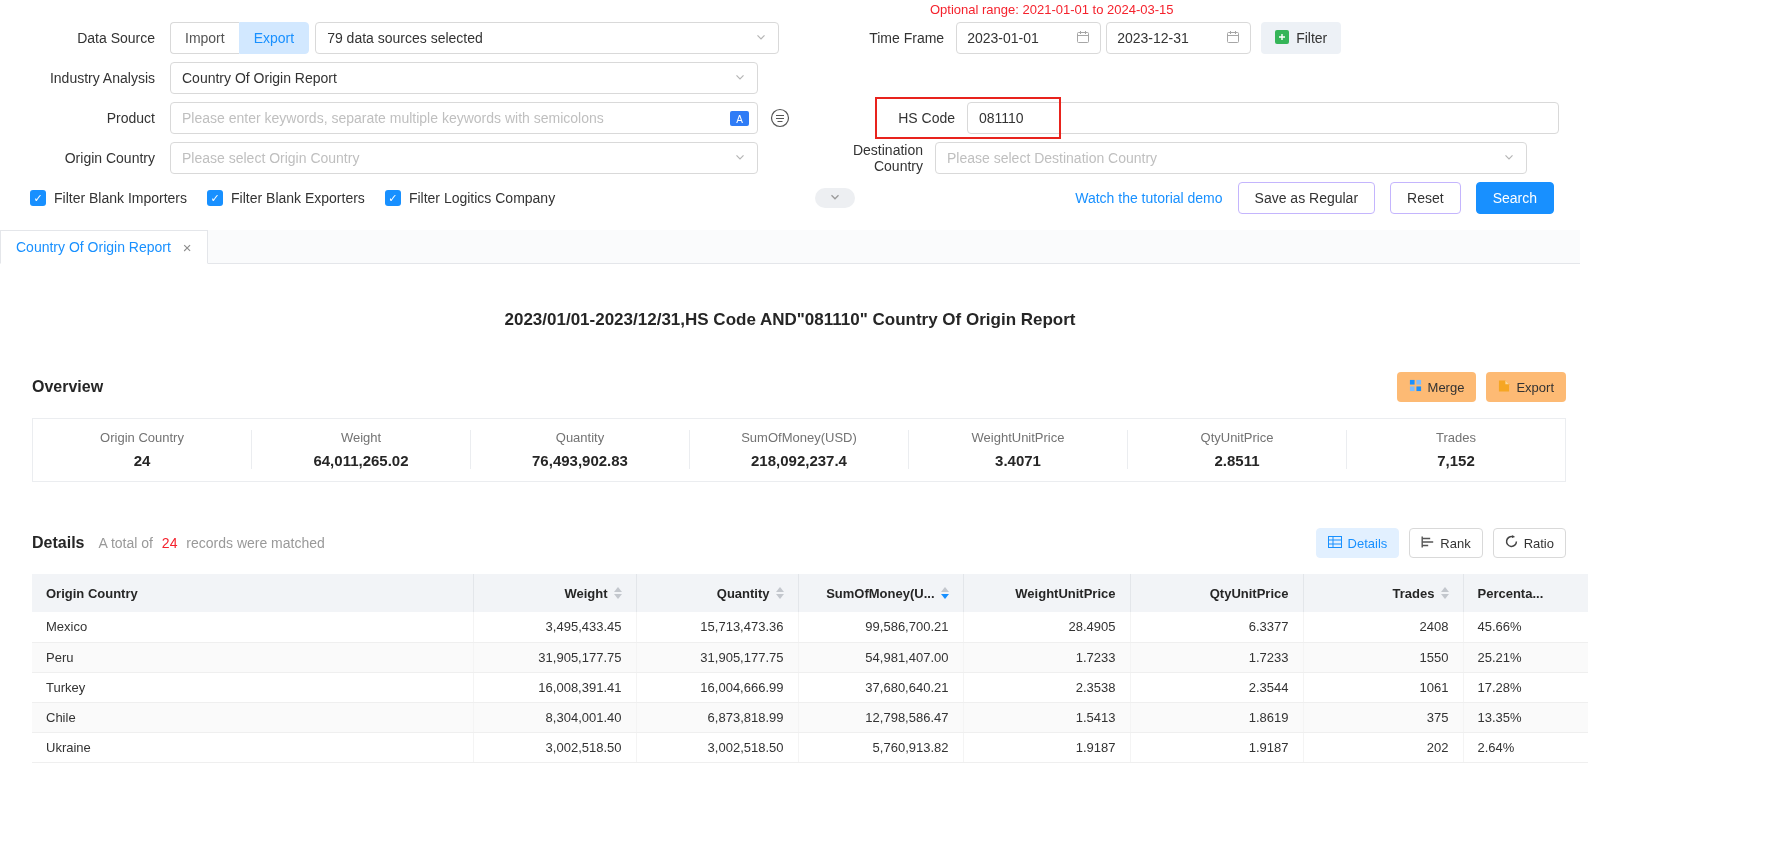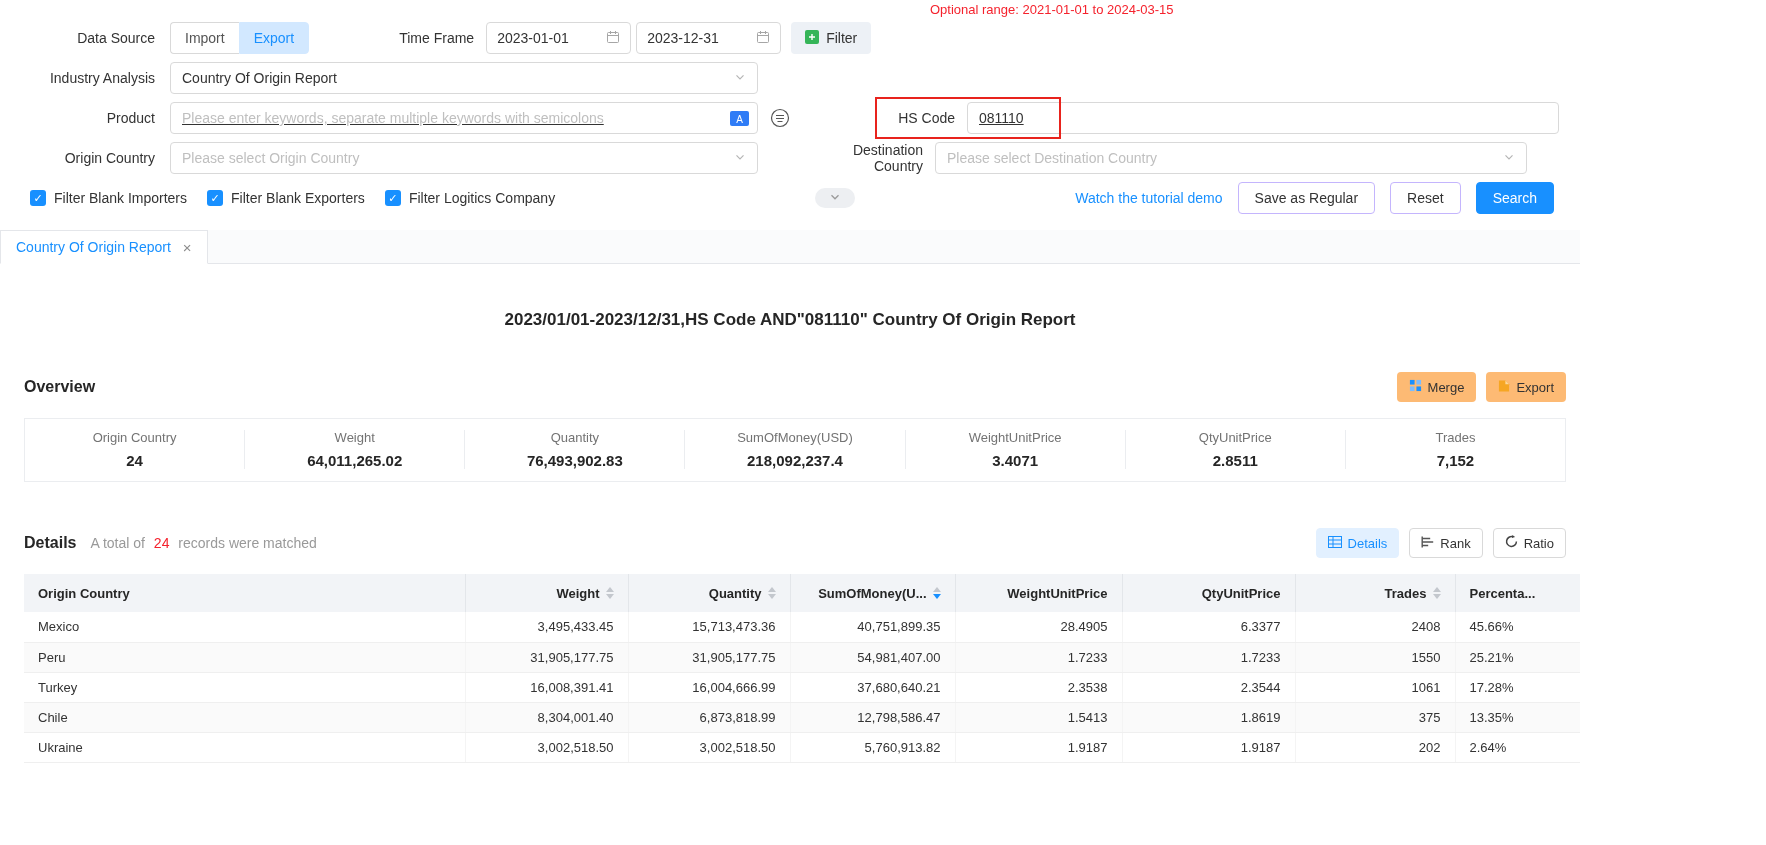--- a/index.html
+++ b/index.html
@@ -23,21 +23,21 @@
   .seg-import { border-radius:4px 0 0 4px; border-right:none; }
   .seg-export { border-radius:0 4px 4px 0; border-color:#d2e8ff; background:#d2e8ff; color:#1890ff; }
 
   .select { height:32px; border:1px solid #d9d9d9; border-radius:4px; background:#fff; display:flex; align-items:center; justify-content:space-between; padding:0 11px; cursor:pointer; flex:none; }
   .select .val { color:#333; }
   .select .ph { color:#bfbfbf; }
   .w464 { width:464px; margin-left:6px; }
   .w588 { width:588px; }
   .w592 { width:592px; }
 
-  .text-input { height:32px; border:1px solid #d9d9d9; border-radius:4px; background:#fff; display:flex; align-items:center; padding:0 8px 0 11px; flex:none;text-decoration:underline; }
+  .text-input { height:32px; border:1px solid #d9d9d9; border-radius:4px; background:#fff; display:flex; align-items:center; padding:0 8px 0 11px; flex:none; }
   .text-input input { border:none; outline:none; flex:1; font:inherit; color:#333; background:transparent; min-width:0; }
   .text-input input::placeholder { color:#bfbfbf; }
 
   .date-input { width:145px; height:32px; border:1px solid #d9d9d9; border-radius:4px; background:#fff; display:flex; align-items:center; justify-content:space-between; padding:0 10px; flex:none; cursor:pointer; }
   .date-input + .date-input { margin-left:5px; }
   .custom-btn { height:32px; margin-left:10px; padding:0 14px; background:#edf1f6; border:none; border-radius:4px; display:flex; align-items:center; gap:7px; font:inherit; color:#333; cursor:pointer; flex:none; }
 
   .icon-gap { margin-left:12px; display:flex; align-items:center; cursor:pointer; }
 
   .hs-group { display:flex; align-items:center; position:relative; margin-left:45px; }
@@ -59,21 +59,21 @@
 
   
   .tab-bar { margin-top:16px; height:34px; background:#fafbfc; position:relative; display:flex; }
   .tab-bar::after { content:""; position:absolute; left:0; right:0; bottom:0; height:1px; background:#e4e6ea; }
   .tab { position:relative; z-index:1; height:34px; display:flex; align-items:center; gap:12px; padding:0 15px; background:#fff; border:1px solid #e4e6ea; border-bottom:1px solid #fff; color:#1890ff; cursor:pointer; }
   .tab-close { color:#8c8c8c; font-size:15px; line-height:1; cursor:pointer; }
   .tab-close::before { content:"\00d7"; }
 
   
   .report-title { margin:46px 0 42px; text-align:center; font-size:17px; font-weight:600; color:#262626; }
-  .main { padding-left:24px; }
+  .main { padding-left:32px; }
   .sec-head { display:flex; align-items:center; margin-right:14px; }
   .sec-title { font-size:16px; font-weight:700; color:#262626; }
   .sec-tools { margin-left:auto; display:flex; gap:10px; }
   .tool-btn { height:30px; padding:0 12px; background:#fdba74; border:none; border-radius:4px; display:flex; align-items:center; gap:6px; font:inherit; font-size:13px; color:#333; cursor:pointer; }
 
   .stats { display:flex; border:1px solid #ebedf0; margin-top:16px; margin-right:14px; padding:11px 0 12px; }
   .stat { flex:1; text-align:center; border-right:1px solid #ebedf0; }
   .stat:last-child { border-right:none; }
   .stat-label { font-size:13px; color:#737373; }
   .stat-value { margin-top:7px; font-size:15px; font-weight:700; color:#262626; }
@@ -105,20 +105,26 @@
 <div class="app">
 
   <div class="filter-panel">
     <div class="optional-range">Optional range: 2021-01-01 to 2024-03-15</div>
 
     <div class="frow">
       <div class="flabel">Data Source</div>
       <div class="segmented">
         <button class="seg seg-import">Import</button>
         <button class="seg seg-export">Export</button>
+      </div>
+      <div class="select w464">
+        <span class="val">79 data sources selected</span>
+        <span><svg width="12" height="12" viewBox="0 0 12 12">
+              <path d="M2.5 4.3l3.5 3.5 3.5-3.5" stroke="#b5b5b5" stroke-width="1.2" fill="none"></path>
+            </svg></span>
       </div>
       <div class="flabel-r">Time Frame</div>
       <div class="date-input">
         <span>2023-01-01</span>
         <span><svg width="14" height="14" viewBox="0 0 14 14">
               <rect x="1.5" y="2.5" width="11" height="10" rx="1" fill="none" stroke="#a6a6a6"></rect>
               <path d="M1.5 5.5h11M4.5 1v3M9.5 1v3" stroke="#a6a6a6" fill="none"></path>
             </svg></span>
       </div>
       <div class="date-input">
@@ -383,21 +389,21 @@
                   <span>Percenta...</span>
                 </div>
               </th>
           </tr>
         </thead>
         <tbody>
           <tr>
             <td>Mexico</td>
             <td class="num">3,495,433.45</td>
             <td class="num">15,713,473.36</td>
-            <td class="num">40,751,899.35</td>
+            <td class="num">99,586,700.21</td>
             <td class="num">28.4905</td>
             <td class="num">6.3377</td>
             <td class="num">2408</td>
             <td>45.66%</td>
           </tr>
           <tr>
             <td>Peru</td>
             <td class="num">31,905,177.75</td>
             <td class="num">31,905,177.75</td>
             <td class="num">54,981,407.00</td>

